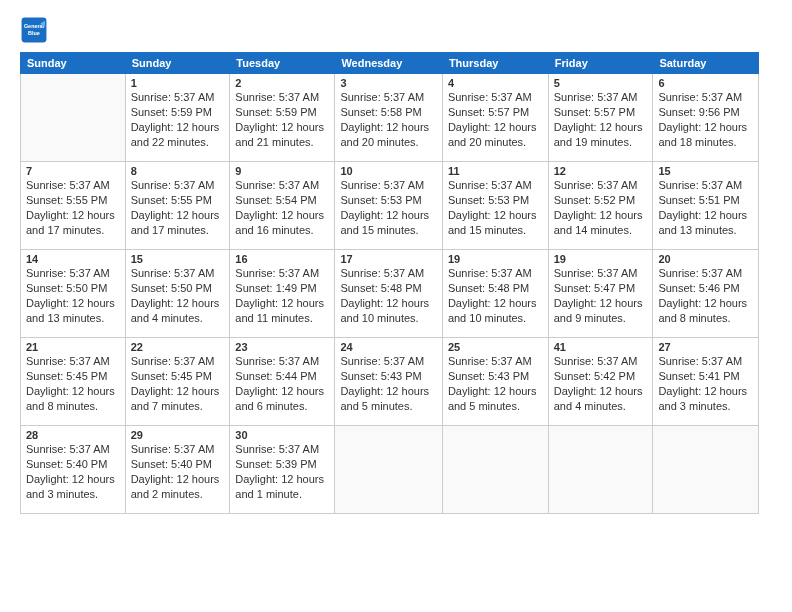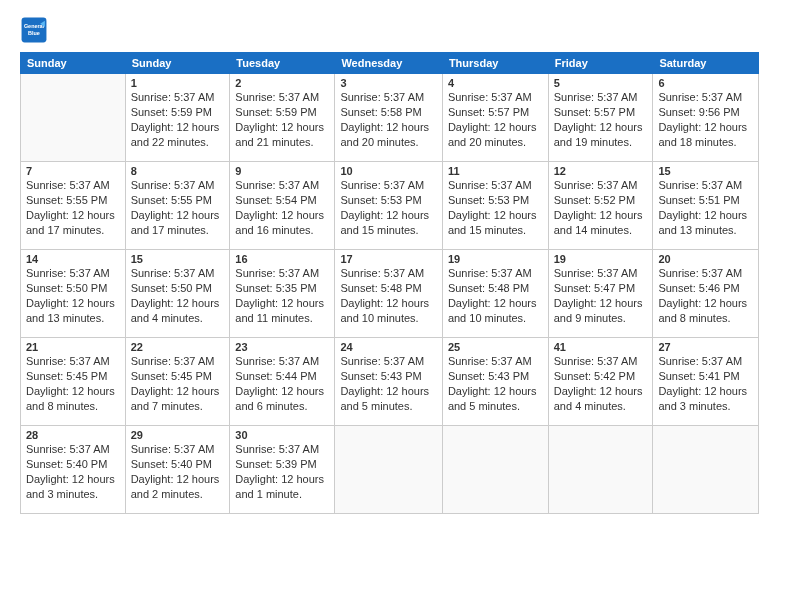--- a/index.html
+++ b/index.html
@@ -253,21 +253,21 @@
         <div class="day-info">
           <span>Sunrise: 5:37 AM</span><br>
           <span>Sunset: 5:50 PM</span><br>
           <span>Daylight: 12 hours and 4 minutes.</span>
         </div>
       </td>
           <td>
         <span class="day-number">16</span>
         <div class="day-info">
           <span>Sunrise: 5:37 AM</span><br>
-          <span>Sunset: 5:35 PM</span><br>
+          <span>Sunset: 1:49 PM</span><br>
           <span>Daylight: 12 hours and 11 minutes.</span>
         </div>
       </td>
           <td>
         <span class="day-number">17</span>
         <div class="day-info">
           <span>Sunrise: 5:37 AM</span><br>
           <span>Sunset: 5:48 PM</span><br>
           <span>Daylight: 12 hours and 10 minutes.</span>
         </div>

